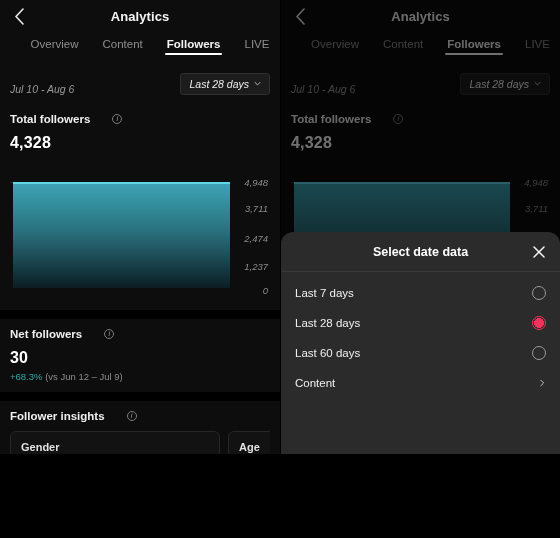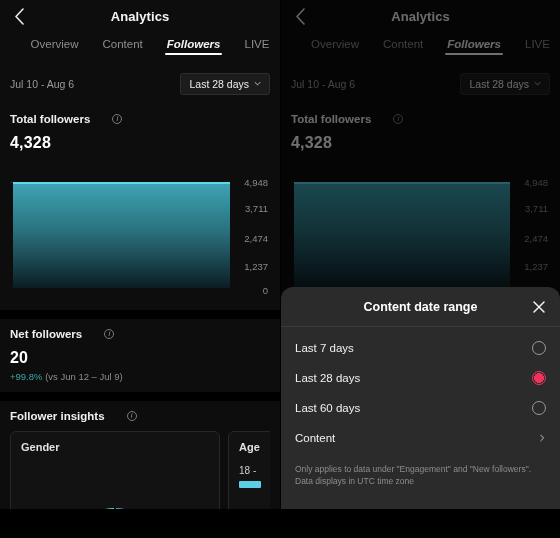--- a/index.html
+++ b/index.html
@@ -5,21 +5,21 @@
   * { box-sizing: border-box; margin: 0; padding: 0; }
   html, body {
     width: 560px; height: 538px;
     background: #000;
     font-family: "Liberation Sans", sans-serif;
     overflow: hidden;
   }
   .stage { position: relative; width: 560px; height: 538px; display: flex; background:#000; }
   .panel {
     position: relative;
-    width: 280px; height: 509px;
+    width: 280px; height: 454px;
     background: #0d0d0d;
     overflow: hidden;
   }
   .panel.right { border-left: 1px solid #000; }
 
   
   .topbar {
     position: relative;
     height: 33px;
     display: flex; align-items: center; justify-content: center;
@@ -42,30 +42,31 @@
     height: 30px;
     padding-top: 2px;
     margin-left: 20px;
   }
   .tab {
     position: relative;
     font-size: 11.5px; color: #8e8e8e;
     padding: 3px 2px 7px 2px;
     cursor: pointer; white-space: nowrap;
   }
-  .tab.active { color: #f2f2f2; font-weight: bold; font-style: italic; }
+  .tab.active { color: #f2f2f2; font-weight: bold; }
   .tab.active::after {
     content: ""; position: absolute; left: 0; right: 0; bottom: 2px;
     height: 2px; background: #fff; border-radius: 2px;
   }
 
   
   .date-row {
-    display: flex; align-items: center; justify-content: space-between;
+    display: flex; align-items: flex-end; justify-content: space-between;
     padding: 10px 10px 9px 10px;
+    font-style: italic;
   }
   .date-range-label { font-size: 10.5px; color: #9a9a9a; }
   .range-btn {
     display: flex; align-items: center; gap: 5px;
     background: #1c1c1c;
     border: 1px solid #2e2e2e;
     border-radius: 3px;
     padding: 4px 8px;
     font-size: 10.5px; color: #ededed;
     cursor: pointer;
@@ -93,20 +94,21 @@
   .delta { font-size: 9.5px; padding-top: 4px; padding-bottom: 10px; }
   .delta .pct { color: #3aa6a6; }
   .delta .vs { color: #8d8d8d; margin-top: 32px; }
 
   
   .chart-wrap {
     position: relative;
     height: 150px;
     margin-top: 8px;
     padding-right: 40px;
+    font-style: italic;
   }
   .plot { position: absolute; left: 0; right: 40px; top: 0; bottom: 22px; }
   .gridline {
     position: absolute; left: 0; right: 0; height: 1px;
     background: #262626;
   }
   .ylab {
     position: absolute; right: 2px;
     font-size: 9.5px; color: #8b8b8b;
     transform: translateY(-50%);
@@ -253,23 +255,23 @@
       </div>
     </div>
 
     <div class="sec-gap"></div>
 
     <div class="section">
       <div class="sec-title">
         <span>Net followers</span>
         <span class="info-i">i</span>
       </div>
-      <div class="big-num">20</div>
+      <div class="big-num">30</div>
       <div class="delta">
-        <span class="pct">+99.8%</span>
+        <span class="pct">+68.3%</span>
         <span class="vs">(vs Jun 12 – Jul 9)</span>
       </div>
     </div>
 
     <div class="sec-gap"></div>
 
     <div class="section">
       <div class="sec-title">
         <span>Follower insights</span>
         <span class="info-i">i</span>
@@ -338,21 +340,21 @@
         <div class="ylab" style="top:78px">2,474</div>
         <div class="ylab" style="top:106px">1,237</div>
         <div class="ylab" style="top:130px">0</div>
       </div>
     </div>
 
     <div class="dim"></div>
 
     <div class="sheet">
       <div class="sheet-head">
-        <div class="sheet-title">Content date range</div>
+        <div class="sheet-title">Select date data</div>
         <div class="sheet-close">
           <svg width="14" height="14" viewBox="0 0 14 14">
             <path d="M2 2 L12 12 M12 2 L2 12" stroke="#f2f2f2" stroke-width="1.5" stroke-linecap="round"></path>
           </svg>
         </div>
       </div>
 
       <div style="padding-top:6px">
         <div class="opt">
           <span class="opt-label">Last 7 days</span>
@@ -367,20 +369,16 @@
           <span class="radio"></span>
         </div>
         <div class="opt">
           <span class="opt-label">Content</span>
           <svg class="chev-r" viewBox="0 0 10 10">
             <path d="M3.5 1.5 L7 5 L3.5 8.5" stroke="#c9c9c9" stroke-width="1.2" fill="none" stroke-linecap="round" stroke-linejoin="round"></path>
           </svg>
         </div>
       </div>
 
-      <div class="sheet-note">
-        <div>Only applies to data under "Engagement" and "New followers".</div>
-        <div>Data displays in UTC time zone</div>
-      </div>
     </div>
   </div>
 
 </div>
 
 </body></html>

